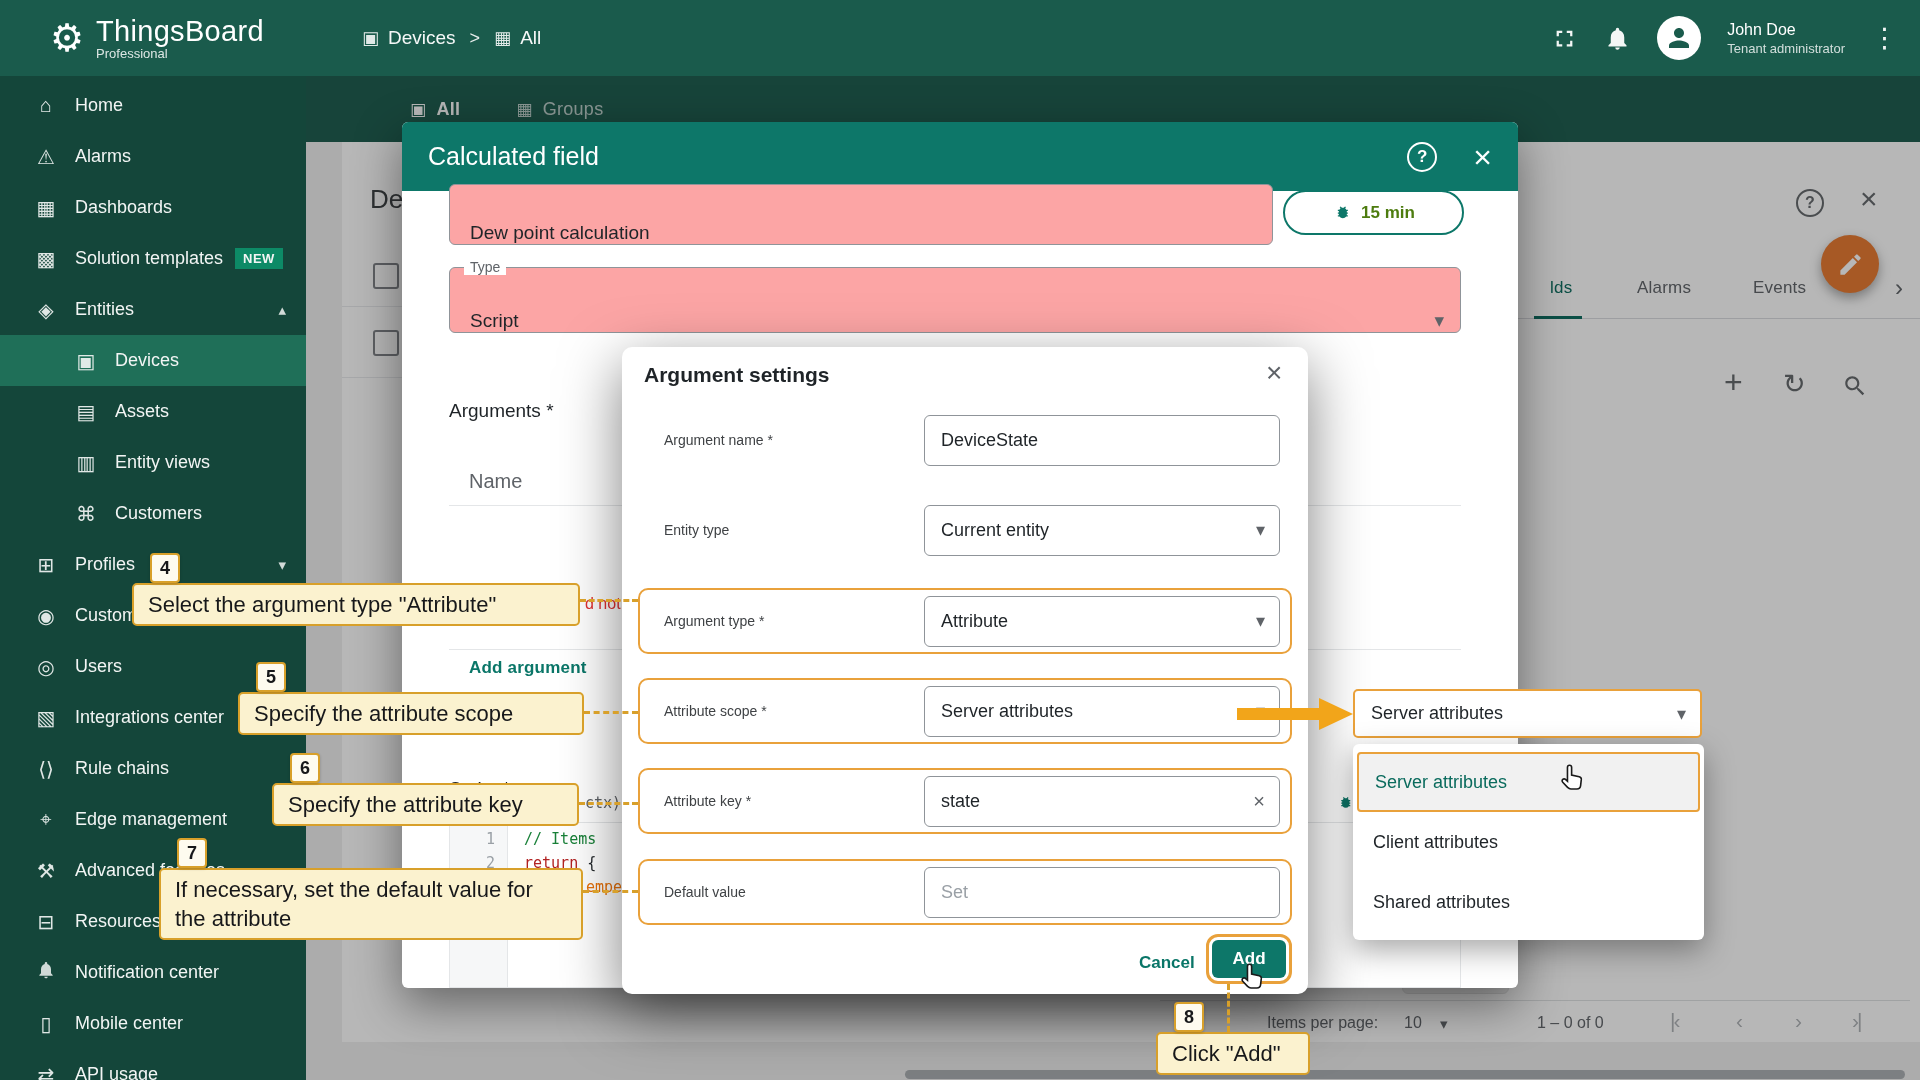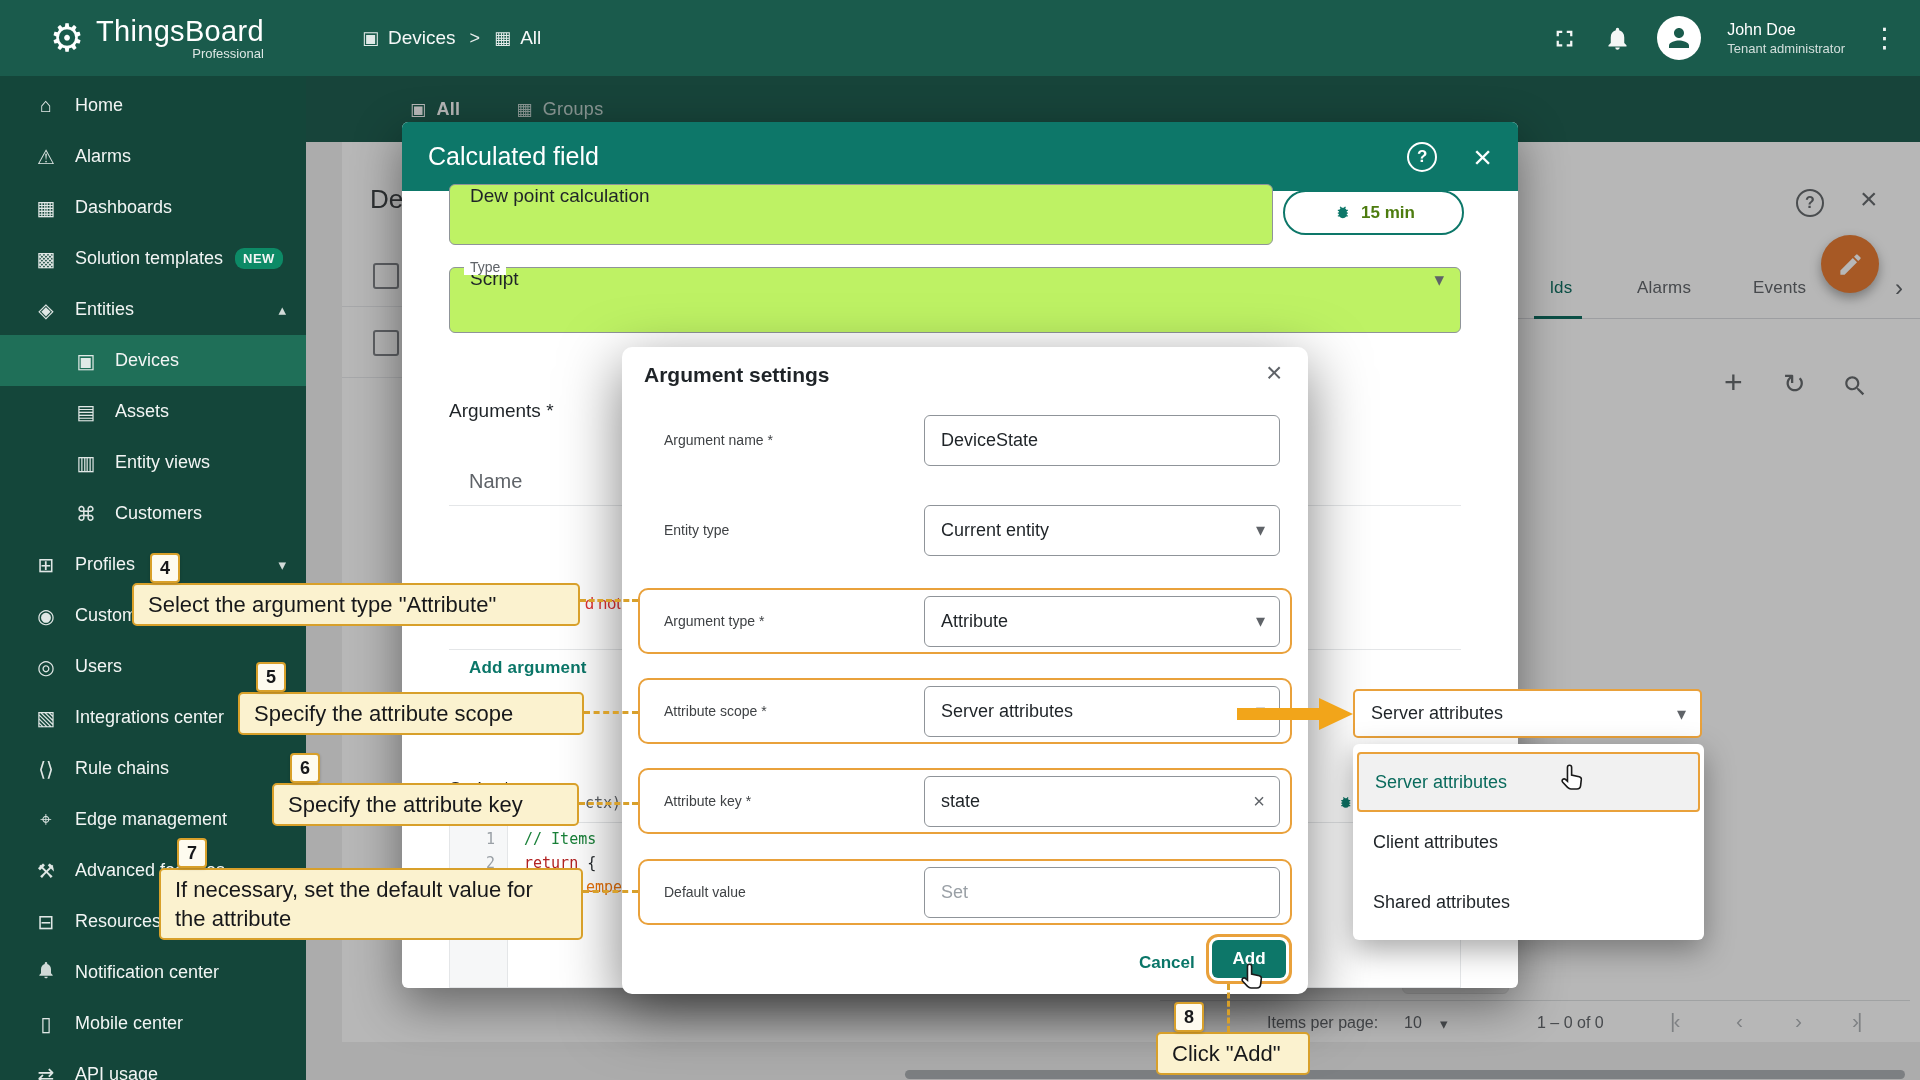--- a/index.html
+++ b/index.html
@@ -4,42 +4,42 @@
 <style>
 *{margin:0;padding:0;box-sizing:border-box}
 body{width:1920px;height:1080px;font-family:"Liberation Sans","DejaVu Sans",sans-serif;background:#EFEFEF;overflow:hidden}
 #app{position:relative;width:1920px;height:1080px;overflow:hidden}
 
 
 #hdr{position:absolute;left:0;top:0;width:100%;height:76px;background:#1A5B4C;display:flex;align-items:center;color:#fff;z-index:4}
 #hdr .logo{font-size:38px;margin-left:50px;line-height:1}
 .brandtxt{margin-left:12px}
 .brandname{font-size:29px;font-weight:500;letter-spacing:.3px}
-.brandsub{font-size:13px;opacity:.85;text-align:right;margin-top:-2px}
+.brandsub{font-size:13px;opacity:.85;margin-top:-2px}
 #crumbs{position:absolute;left:362px;top:0;height:76px;display:flex;align-items:center;font-size:19px}
 .bc{display:flex;align-items:center;gap:9px;opacity:.96}
 .bci{font-size:18px;opacity:.9}
 .bcsep{opacity:.9;font-size:18px;margin:0 14px}
 #hdr-right{margin-left:auto;display:flex;align-items:center;gap:26px;padding-right:22px}
 .hicon{width:27px;height:27px;fill:#fff;opacity:.95}
 #avatar{width:44px;height:44px;border-radius:50%;background:#fff;display:flex;align-items:center;justify-content:center;flex:none}
 #avatar svg{width:30px;height:30px;fill:#1A5B4C}
 .uname{font-size:16px;font-weight:500}
 .urole{font-size:13px;opacity:.8;margin-top:2px}
 .kebab{font-size:27px;opacity:.95;line-height:1}
 
 
 #sidebar{position:absolute;left:0;top:76px;width:306px;bottom:0;background:#14463A;z-index:4;overflow:hidden;padding-top:4px}
 .sb-item{display:flex;align-items:center;height:51px;padding-left:33px;color:#F2F5F4;font-size:18px}
 .sb-item.child{padding-left:73px}
 .sb-item.active{background:#1F6F58}
 .sb-icon{width:26px;text-align:center;font-size:20px;opacity:.92;margin-right:16px;flex:none}
 .sb-icon svg{width:20px;height:20px;fill:#F2F5F4;opacity:.92}
 .sb-label{white-space:nowrap;overflow:hidden;text-overflow:ellipsis}
-.sb-badge{margin-left:12px;background:#0D8A66;border-radius:9px;font-size:13px;font-weight:700;padding:3px 8px;letter-spacing:.4px}
+.sb-badge{margin-left:12px;background:#0D8A66;border-radius:0;font-size:13px;font-weight:700;padding:3px 8px;letter-spacing:.4px}
 .sb-chev{margin-left:auto;margin-right:20px;font-size:15px;opacity:.85}
 
 
 #bg{position:absolute;inset:0;z-index:1}
 #strip{position:absolute;left:306px;top:76px;right:0;height:66px;background:#1A5B4C}
 #strip-tabs{position:absolute;left:410px;top:76px;height:66px;display:flex;align-items:center;gap:56px;color:#fff}
 .stab{display:flex;align-items:center;gap:10px;font-size:18px;font-weight:700;letter-spacing:.3px}
 .stab.inactive{opacity:.72;font-weight:500}
 .stab .si{font-size:17px}
 #stab-underline{position:absolute;left:416px;top:135px;width:68px;height:3.5px;background:#fff}
@@ -75,21 +75,21 @@
 #hscroll{position:absolute;left:905px;top:1070px;width:1000px;height:9px;border-radius:5px;background:#ABAFB3}
 
 #dim{position:absolute;left:306px;top:76px;right:0;bottom:0;background:rgba(15,15,15,.30);z-index:5}
 
 
 #calc{position:absolute;left:402px;top:122px;width:1116px;height:866px;background:#fff;border-radius:6px;box-shadow:0 16px 48px rgba(0,0,0,.45);z-index:10;overflow:hidden}
 #calc-hd{height:69px;background:#0D7769;display:flex;align-items:center;padding:0 26px;color:#fff}
 #calc-title{font-size:25px;font-weight:500}
 #calc-help{margin-left:auto;width:30px;height:30px;border:2px solid #fff;border-radius:50%;display:flex;align-items:center;justify-content:center;font-size:17px;font-weight:700}
 #calc-close{margin-left:36px;font-size:32px;line-height:1}
-.ofield{position:absolute;border:1.5px solid #8F9499;border-radius:6px;background:#bef264;display:flex;align-items:flex-start}
+.ofield{position:absolute;border:1.5px solid #8F9499;border-radius:6px;background:#fca5a5;display:flex;align-items:flex-end}
 #calc-name{left:47px;top:62px;width:824px;height:61px;font-size:19px;color:#1F2428;padding-left:20px}
 #calc-debug{position:absolute;left:881px;top:68px;width:181px;height:45px;border:2px solid #0D7769;border-radius:23px;color:#4d7c0f;display:flex;align-items:center;justify-content:center;gap:9px;font-size:17px;font-weight:700}
 #calc-debug svg{width:20px;height:20px;fill:#0D7769}
 #calc-type{left:47px;top:145px;width:1012px;height:66px;font-size:19px;color:#1F2428;padding-left:20px}
 .flabel{position:absolute;top:-9px;left:14px;background:#fff;padding:0 6px;font-size:14px;color:#5F6368}
 .caret{margin-left:auto;margin-right:16px;color:#5F6368;font-size:19px}
 .calc-label{position:absolute;font-size:19px;color:#1F2428;font-weight:500}
 #lbl-args{left:47px;top:278px}
 #col-name{position:absolute;left:67px;top:348px;font-size:20px;color:#5F6368}
 #args-hline1{position:absolute;left:47px;top:383px;width:1012px;border-top:1.5px solid #E4E6E8}

